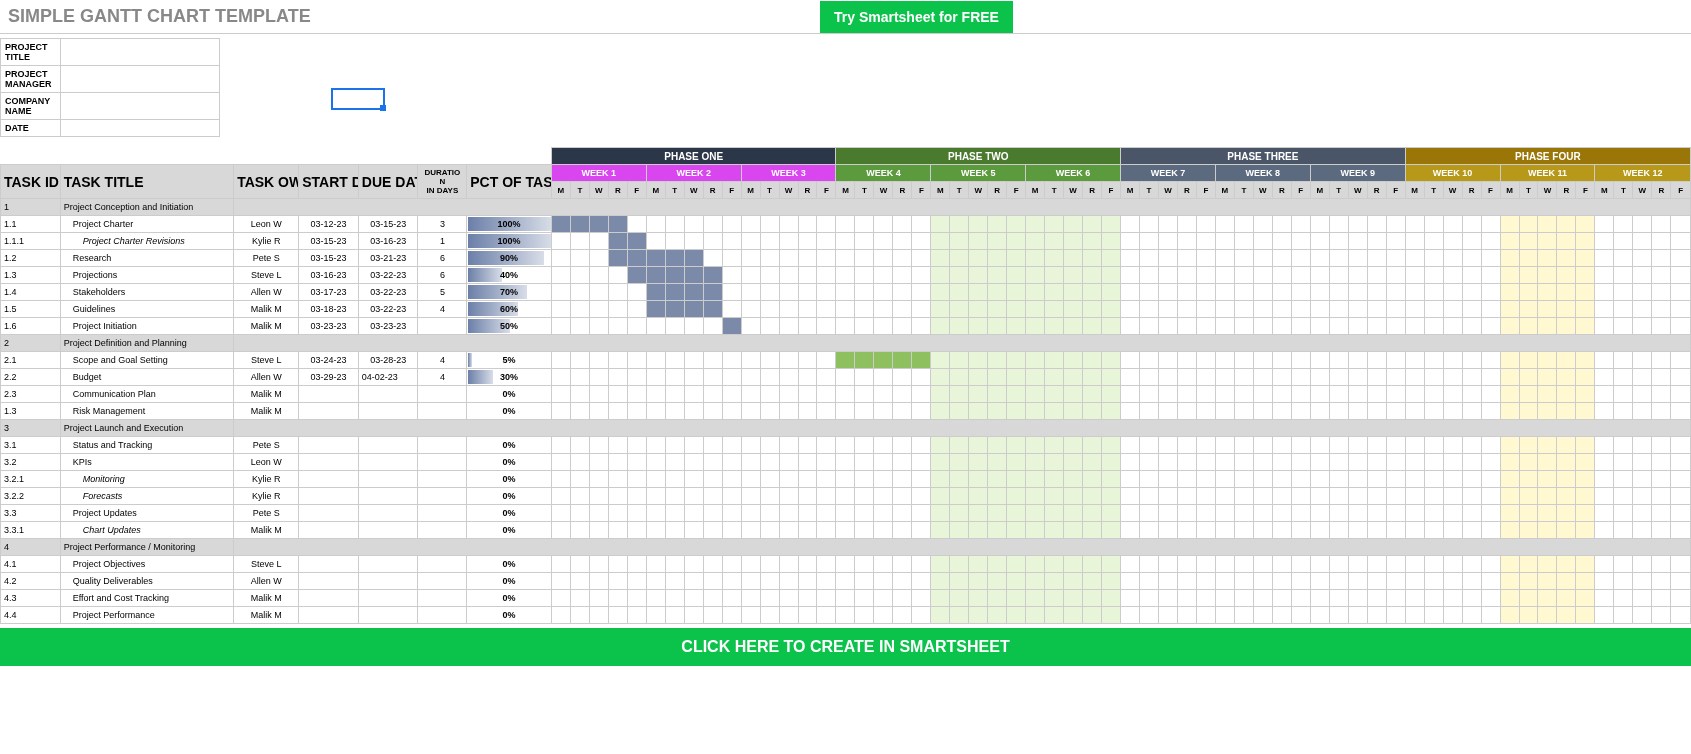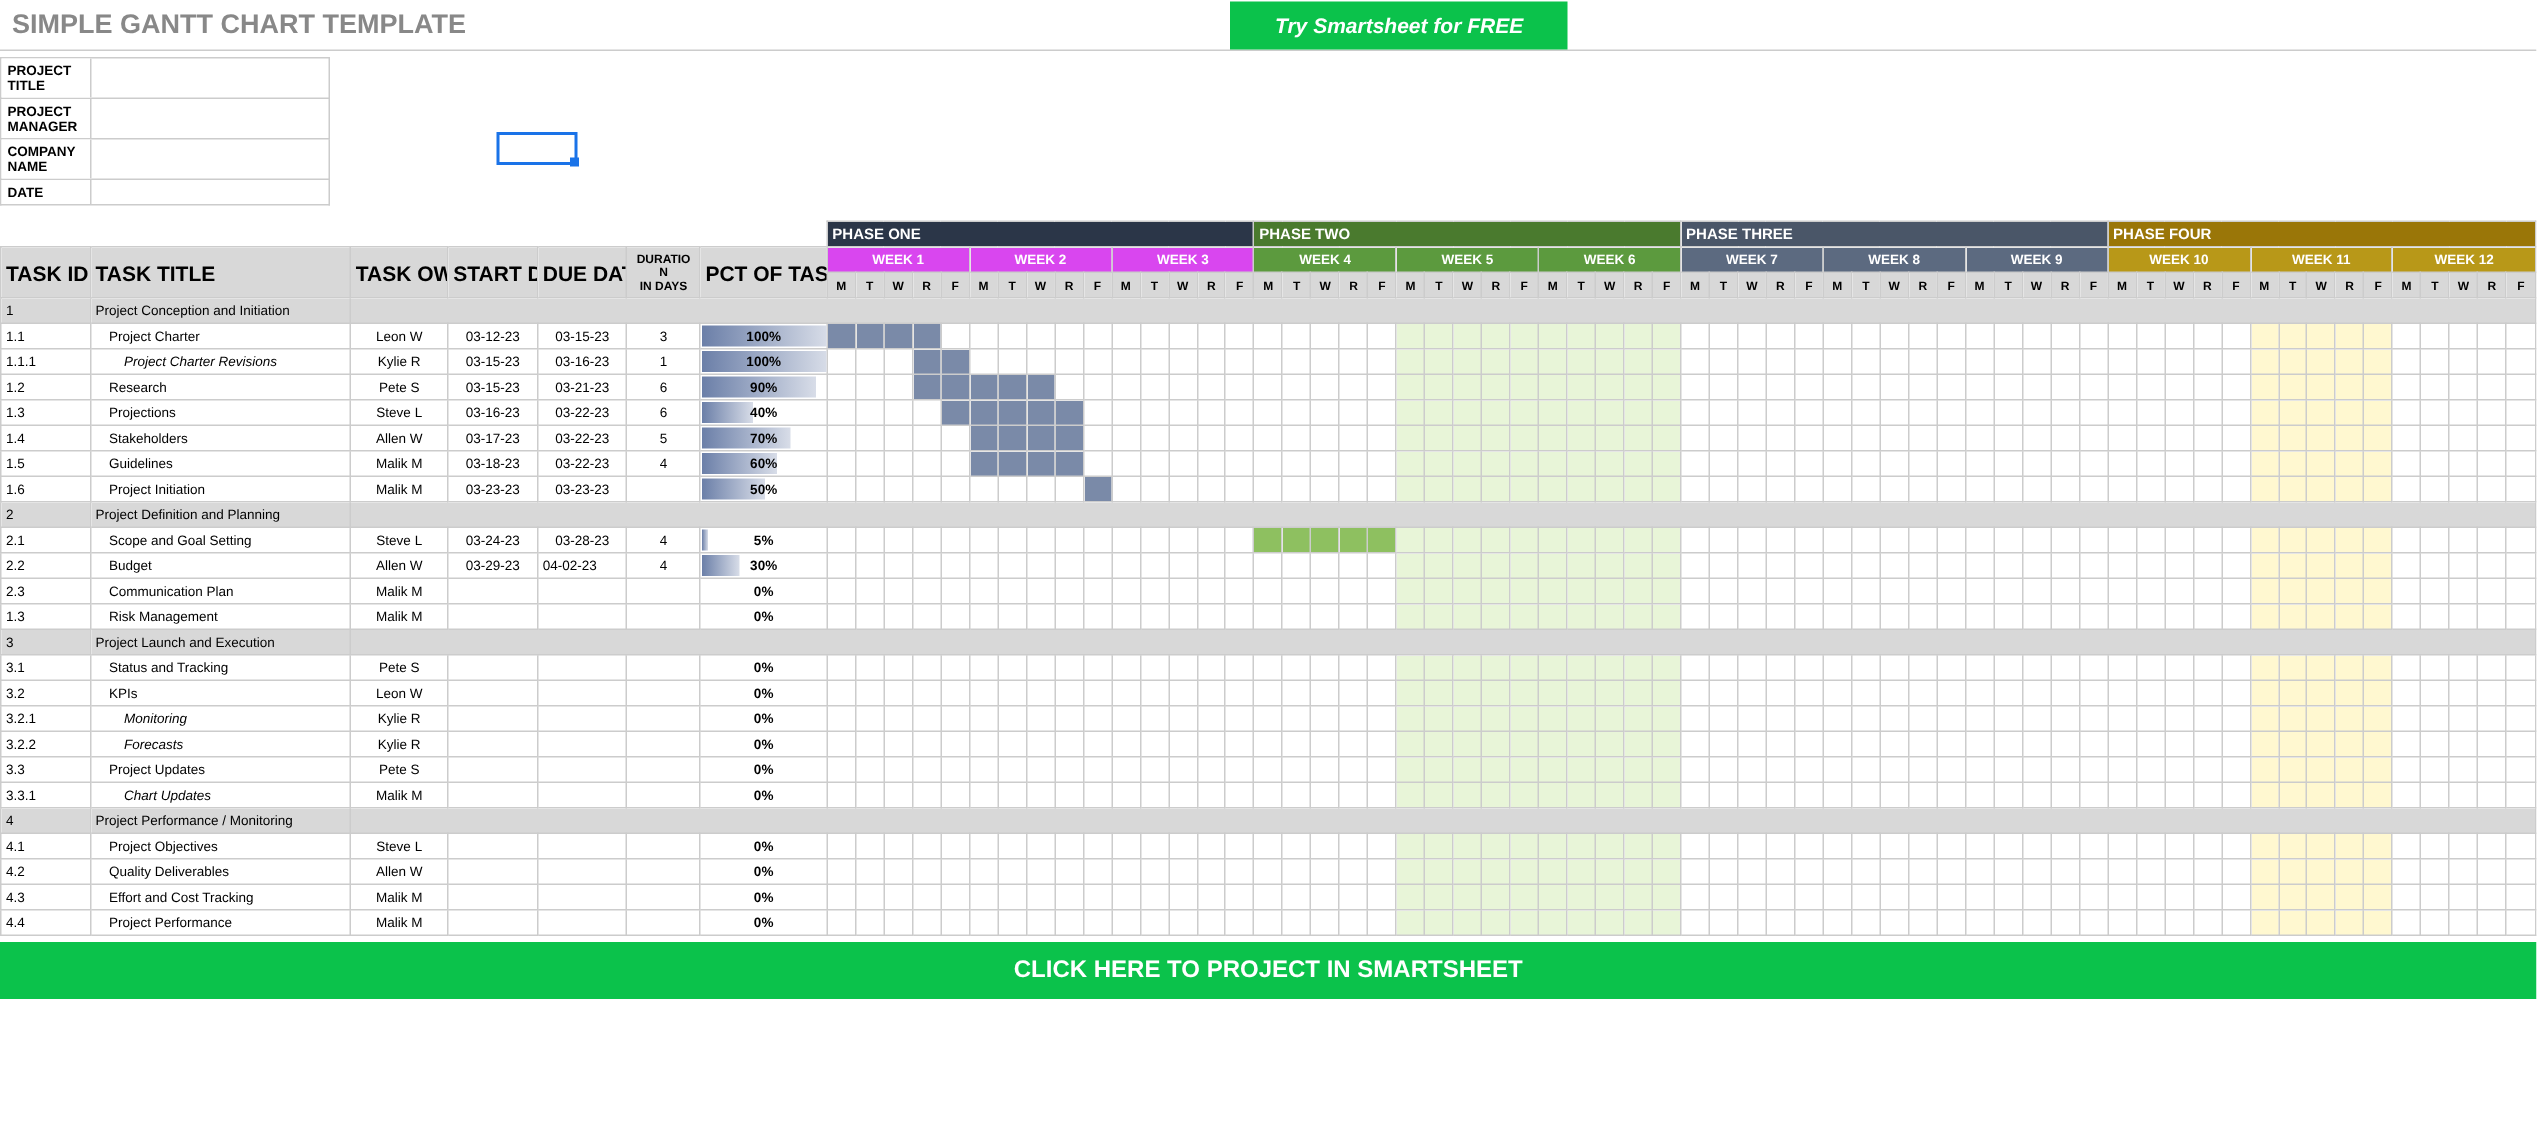--- a/index.html
+++ b/index.html
@@ -1,30 +1,30 @@
 <!DOCTYPE html>
 <html><head>
 <meta charset="utf-8">
 <style>
   * { box-sizing: border-box; margin: 0; padding: 0; }
   body { font-family: Arial, sans-serif; font-size: 10px; background: #fff; width: 1691px; }
   .topbar { display: flex; align-items: center; border-bottom: 1px solid #ccc; height: 34px; }
   .title { font-size: 18px; color: #888; font-weight: bold; padding-left: 8px; flex: 0 0 820px; }
-  .try-btn { background: #0bc24b; color: #fff; font-size: 14px; font-weight: bold; padding: 8px 30px; border: none; cursor: pointer; font-style: italic; }
+  .try-btn { background: #0bc24b; color: #fff; font-size: 14px; font-weight: bold; padding: 8px 14px; border: none; cursor: pointer; }
   .meta { margin-top: 4px; }
   .meta-row { display: flex; border: 1px solid #ccc; border-top: none; width: 220px; }
   .meta-row:first-child { border-top: 1px solid #ccc; }
   .meta-label { width: 60px; font-size: 9px; font-weight: bold; padding: 3px 4px; border-right: 1px solid #ccc; background: #fff; }
   .meta-val { flex: 1; padding: 3px; }
   .selected-cell { position: absolute; left: 331px; top: 50px; width: 54px; height: 22px; border: 2px solid #1a73e8; background: #fff; }
   .selected-cell::after { content: ''; position: absolute; right: -3px; bottom: -3px; width: 6px; height: 6px; background: #1a73e8; }
   .gantt { margin-top: 10px; }
   table { border-collapse: collapse; width: 100%; table-layout: fixed; }
   td, th { border: 1px solid #ccc; padding: 2px 3px; font-size: 9px; overflow: hidden; white-space: nowrap; height: 17px; }
-  .phase-hdr { text-align: left; font-weight: bold; color: #fff; font-size: 10px; }
+  .phase-hdr { text-align: center; font-weight: bold; color: #fff; font-size: 10px; }
   .ph1 { background: #2b3648; }
   .ph2 { background: #4a7a2e; }
   .ph3 { background: #4a5668; }
   .ph4 { background: #9a7608; }
   .week-hdr { text-align: center; font-weight: bold; color: #fff; font-size: 9px; }
   .w1 { background: #d946ef; }
   .w2 { background: #5c9a3e; }
   .w3 { background: #5c6a80; }
   .w4 { background: #b89818; }
   .day-hdr { text-align: center; font-weight: bold; background: #d8d8d8; font-size: 8px; }
@@ -1705,13 +1705,13 @@
           <td class="daycell"></td>
           <td class="daycell"></td>
           <td class="daycell"></td>
           <td class="daycell"></td>
           <td class="daycell"></td>
         </tr>
       </tbody>
 </table>
 </div>
 
-<div class="footer">CLICK HERE TO PROJECT IN SMARTSHEET</div>
+<div class="footer">CLICK HERE TO CREATE IN SMARTSHEET</div>
 
 </body></html>

